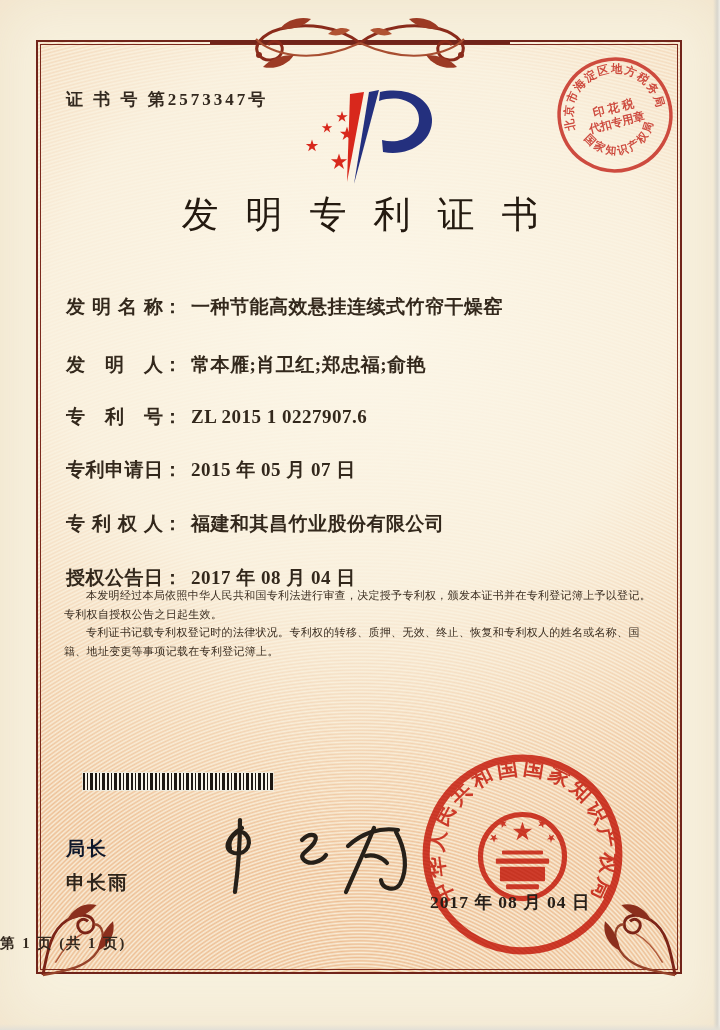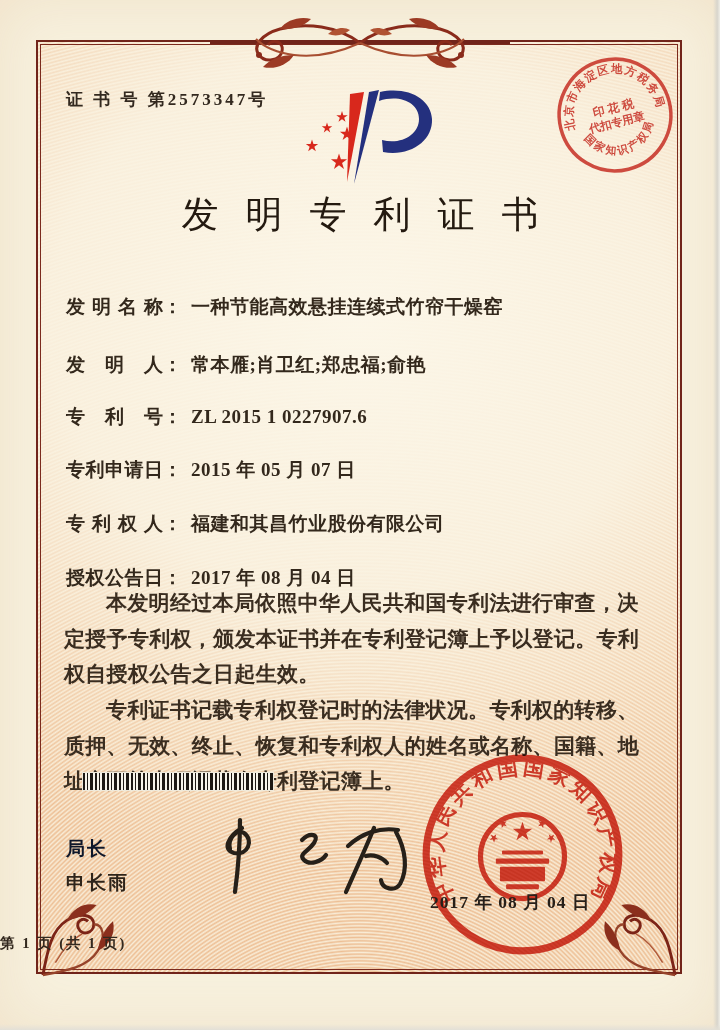--- a/index.html
+++ b/index.html
@@ -41,21 +41,21 @@
 
   
   .field-row{position:absolute;left:66px;font-size:19px;color:#33281c;font-weight:600;white-space:nowrap;}
   .flabel{display:inline-block;width:97px;text-align:justify;text-align-last:justify;vertical-align:bottom;}
   .fcolon{margin-right:9px;}
   .fr0{top:294px}.fr1{top:352px}.fr2{top:404px}.fr3{top:457px}.fr4{top:511px}.fr5{top:565px}
   .fvalue{letter-spacing:.5px;}
 
   
   .body-text{position:absolute;left:64px;top:586px;width:592px;color:#3a2d20;}
-  .body-text p{margin:0;font-size:21px;line-height:1.7;text-indent:2em;font-weight:700;letter-spacing:.3px;}
+  .body-text p{margin:0;font-size:11px;line-height:1.7;text-indent:2em;font-weight:400;letter-spacing:.3px;}
 
   .barcode{
     position:absolute;left:82px;top:772px;width:190px;height:17px;background:#f8f4ea;
     border:1px solid #efe9da;
     background-image:repeating-linear-gradient(90deg,#1d1813 0 2px,transparent 2px 4px,#1d1813 4px 5px,transparent 5px 7px,#1d1813 7px 10px,transparent 10px 12px);
   }
 
   
   .sig-title{position:absolute;left:66px;top:836px;font-size:19px;font-weight:700;color:#0f172a;letter-spacing:2px;}
   .sig-name{position:absolute;left:66px;top:870px;font-size:19px;font-weight:700;color:#2e241a;letter-spacing:2px;}

